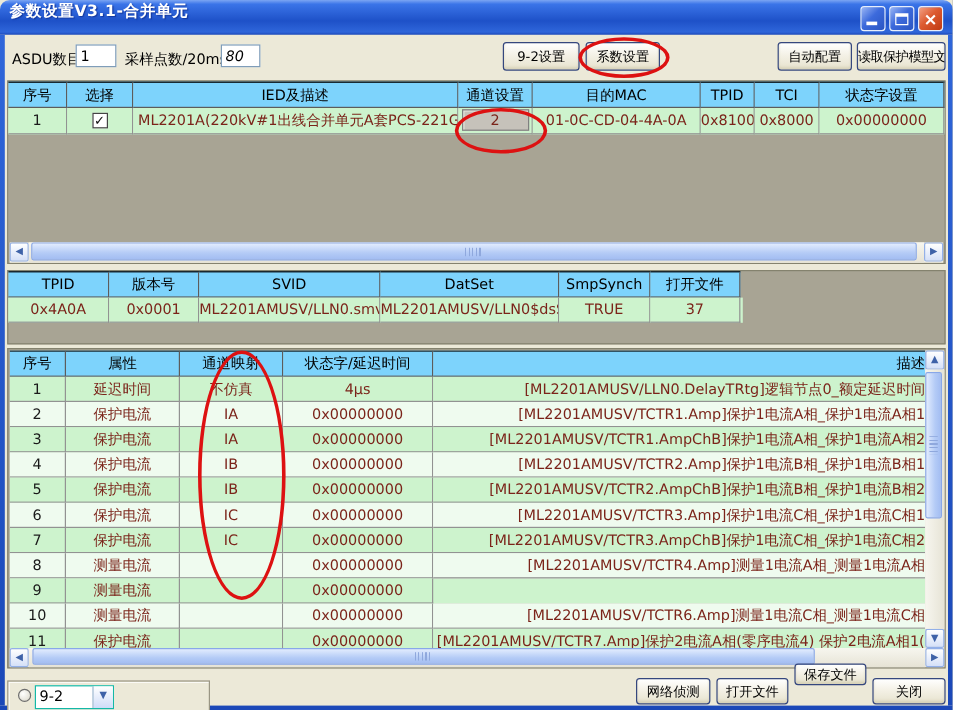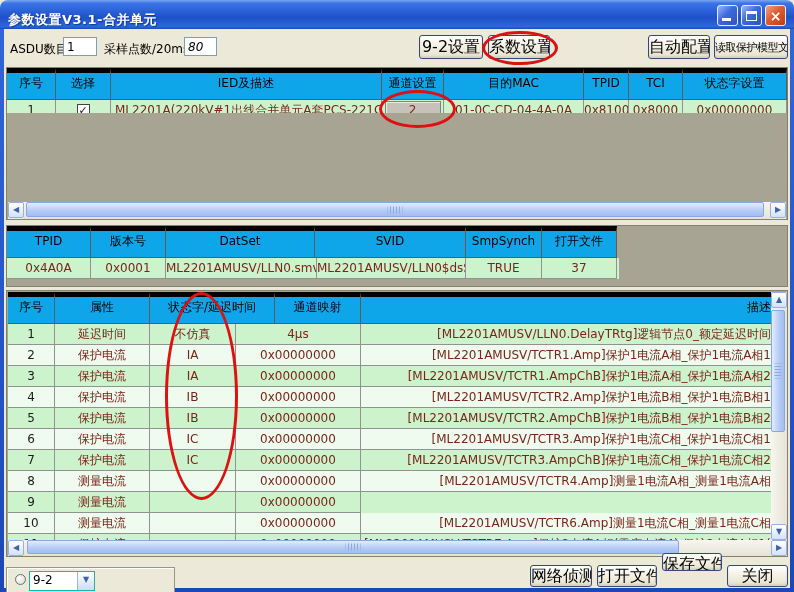--- a/index.html
+++ b/index.html
@@ -2,51 +2,51 @@
 <html><head>
 <meta charset="utf-8">
 <style>
   *{margin:0;padding:0;box-sizing:border-box}
   html,body{background:#9aa0a8;font-family:"DejaVu Sans","Liberation Sans",sans-serif}
   #win{position:relative;width:794px;height:592px;background:#ECE9D8;overflow:hidden}
 
   
   .titlebar{position:absolute;left:0;top:0;width:794px;height:29px;
     background:linear-gradient(180deg,#7ba5f3 0%,#3a74e8 12%,#1e51c8 60%,#2f66da 92%,#1b48b8 100%);
-    border-radius:8px 8px 0 0;display:flex;align-items:flex-end;padding:0 8px}
+    border-radius:8px 8px 0 0;display:flex;align-items:flex-start;padding:0 8px}
   .title{color:#fff;font-weight:bold;font-size:13px;letter-spacing:.5px;text-shadow:1px 1px 1px #12379e}
   .tbb{position:absolute;top:5px;width:21px;height:21px;border:1px solid #e6eefc;border-radius:3px;
     color:#fff;text-align:center;cursor:default}
   .tbb.min,.tbb.max{background:linear-gradient(135deg,#9ab6f5 0%,#3c6adc 45%,#2a55c2 100%)}
   .tbb.cls{background:linear-gradient(135deg,#f3a286 0%,#dd5b31 45%,#c03a12 100%)}
   .glyph-min{position:absolute;left:4px;bottom:4px;width:9px;height:3px;background:#fff}
   .glyph-max{position:absolute;left:4px;top:5px;width:11px;height:10px;border:1px solid #fff;border-top-width:3px}
   .glyph-x{font-size:14px;font-weight:bold;line-height:19px}
   .frame{position:absolute;background:linear-gradient(180deg,#2f66da,#1b48b8)}
   .frame.l{left:0;top:29px;width:4px;height:559px}
   .frame.r{left:790px;top:29px;width:4px;height:559px}
   .frame.b{left:0;top:588px;width:794px;height:4px;background:#1b48b8}
 
   
   .lab{position:absolute;font-size:12px;color:#000;white-space:nowrap}
   .tin{position:absolute;height:19px;border:1px solid #7F9DB9;background:#fff;font-size:12px;padding:1px 3px;
     font-family:"DejaVu Sans","Liberation Sans",sans-serif}
-  .xpbtn{position:absolute;height:24px;border:1px solid #35477e;border-radius:3px;font-size:16px;color:#000;
+  .xpbtn{position:absolute;height:24px;border:1px solid #35477e;border-radius:3px;font-size:11px;color:#000;
     background:linear-gradient(180deg,#ffffff 0%,#f4f1e6 45%,#e6e2cd 100%);
     box-shadow:inset 0 -2px 2px #d8d3ba;text-align:center;white-space:nowrap;overflow:hidden;cursor:default;
     font-family:"DejaVu Sans","Liberation Sans",sans-serif}
   .xpbtn.small{font-size:11px;letter-spacing:-.5px}
 
   
   .panel{position:absolute;background:#a8a494;border:1px solid #84826e}
   .row{display:flex}
   .c{flex:0 0 auto;height:21px;line-height:20px;font-size:12px;color:#7b241a;text-align:center;
      overflow:hidden;white-space:nowrap;border-right:1px solid #929292;border-bottom:1px solid #929292;background:inherit}
-  .c.h{height:32px;line-height:21px;color:#000;background:#0ea5e9;border-right:1px solid #5c5c5c;
-       border-bottom:1px solid #5c5c5c;border-top:5px solid #000000;font-weight:normal}
+  .c.h{height:22px;line-height:21px;color:#000;background:#7dd3fc;border-right:1px solid #5c5c5c;
+       border-bottom:1px solid #5c5c5c;border-top:1px solid #000000;font-weight:normal}
   .c.left{text-align:left;padding-left:4px}
   .c.blk{color:#1a1a1a}
   .green{background:#cdf3cd}
   .pale{background:#effbef}
   .t3row{display:flex}
 
   
   .t1 .c0{width:49px}.t1 .c1{width:55px}.t1 .c2{width:271px}.t1 .c3{width:62px}
   .t1 .c4{width:140px}.t1 .c5{width:45px}.t1 .c6{width:54px}.t1 .c7{width:104px}
   .t1r .c{height:22px;line-height:21px}
@@ -155,42 +155,42 @@
           </div>
       </div>
       <div class="sbtn">▶</div>
     </div>
   </div>
 
   <div class="panel t2" style="left:6px;top:225px;width:782px;height:62px">
     <div class="row" style="width:612px">
       <div class="c h c0">TPID</div>
       <div class="c h c1">版本号</div>
+      <div class="c h c2">SVID</div>
       <div class="c h c3">DatSet</div>
-      <div class="c h c2">SVID</div>
       <div class="c h c4">SmpSynch</div>
       <div class="c h c5">打开文件</div>
     </div>
     <div class="row green" style="width:612px">
       <div class="c c0">0x4A0A</div>
       <div class="c c1">0x0001</div>
       <div class="c c2">ML2201AMUSV/LLN0.smvcb0</div>
       <div class="c c3">ML2201AMUSV/LLN0$dsSV</div>
       <div class="c c4">TRUE</div>
       <div class="c c5">37</div>
     </div>
   </div>
 
   <div class="panel t3" style="left:6px;top:290px;width:782px;height:267px">
     <div style="position:absolute;left:1px;top:1px;width:763px;height:248px;overflow:hidden;background:#a8a494">
       <div class="row">
         <div class="c h c0">序号</div>
         <div class="c h c1">属性</div>
+        <div class="c h c2">通道映射</div>
         <div class="c h c3">状态字/延迟时间</div>
-        <div class="c h c2">通道映射</div>
         <div class="c h c4">描述</div>
       </div>
       <div>
           <div class="t3row green">
             <div class="c c0 blk">1</div>
             <div class="c c1">延迟时间</div>
             <div class="c c2">不仿真</div>
             <div class="c c3">4μs</div>
             <div class="c c4">[ML2201AMUSV/LLN0.DelayTRtg]逻辑节点0_额定延迟时间</div>
           </div>

